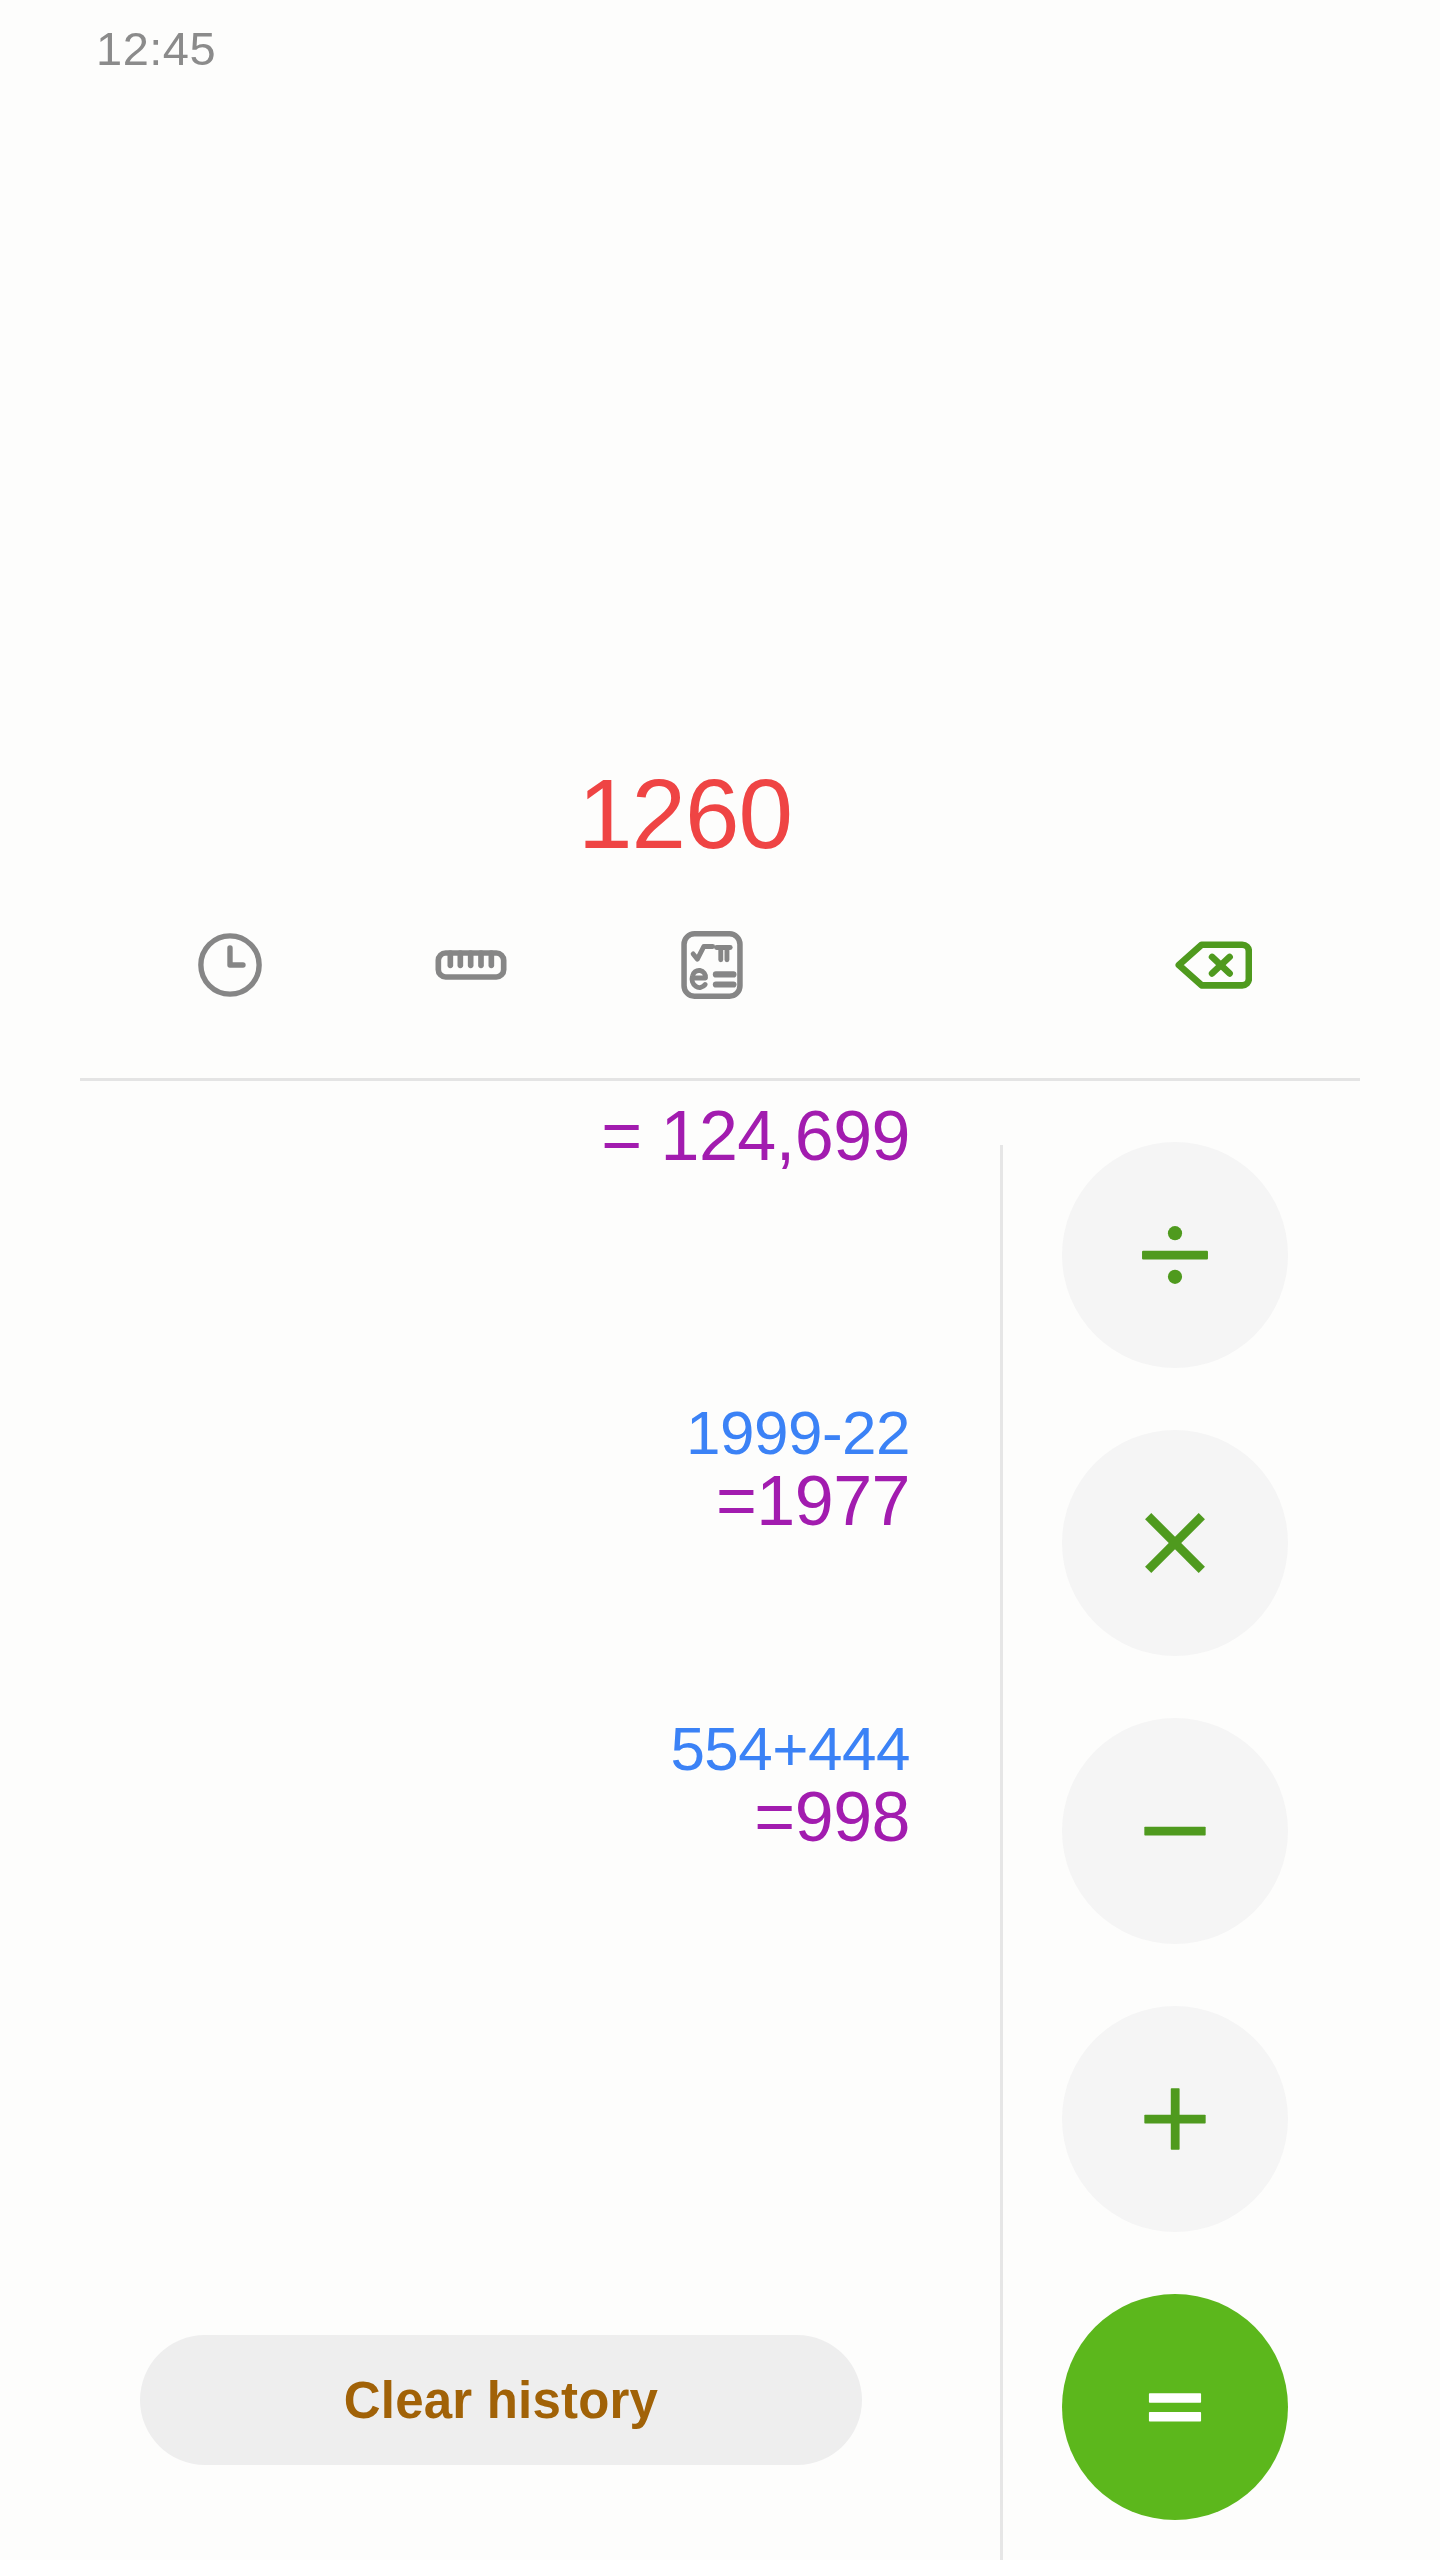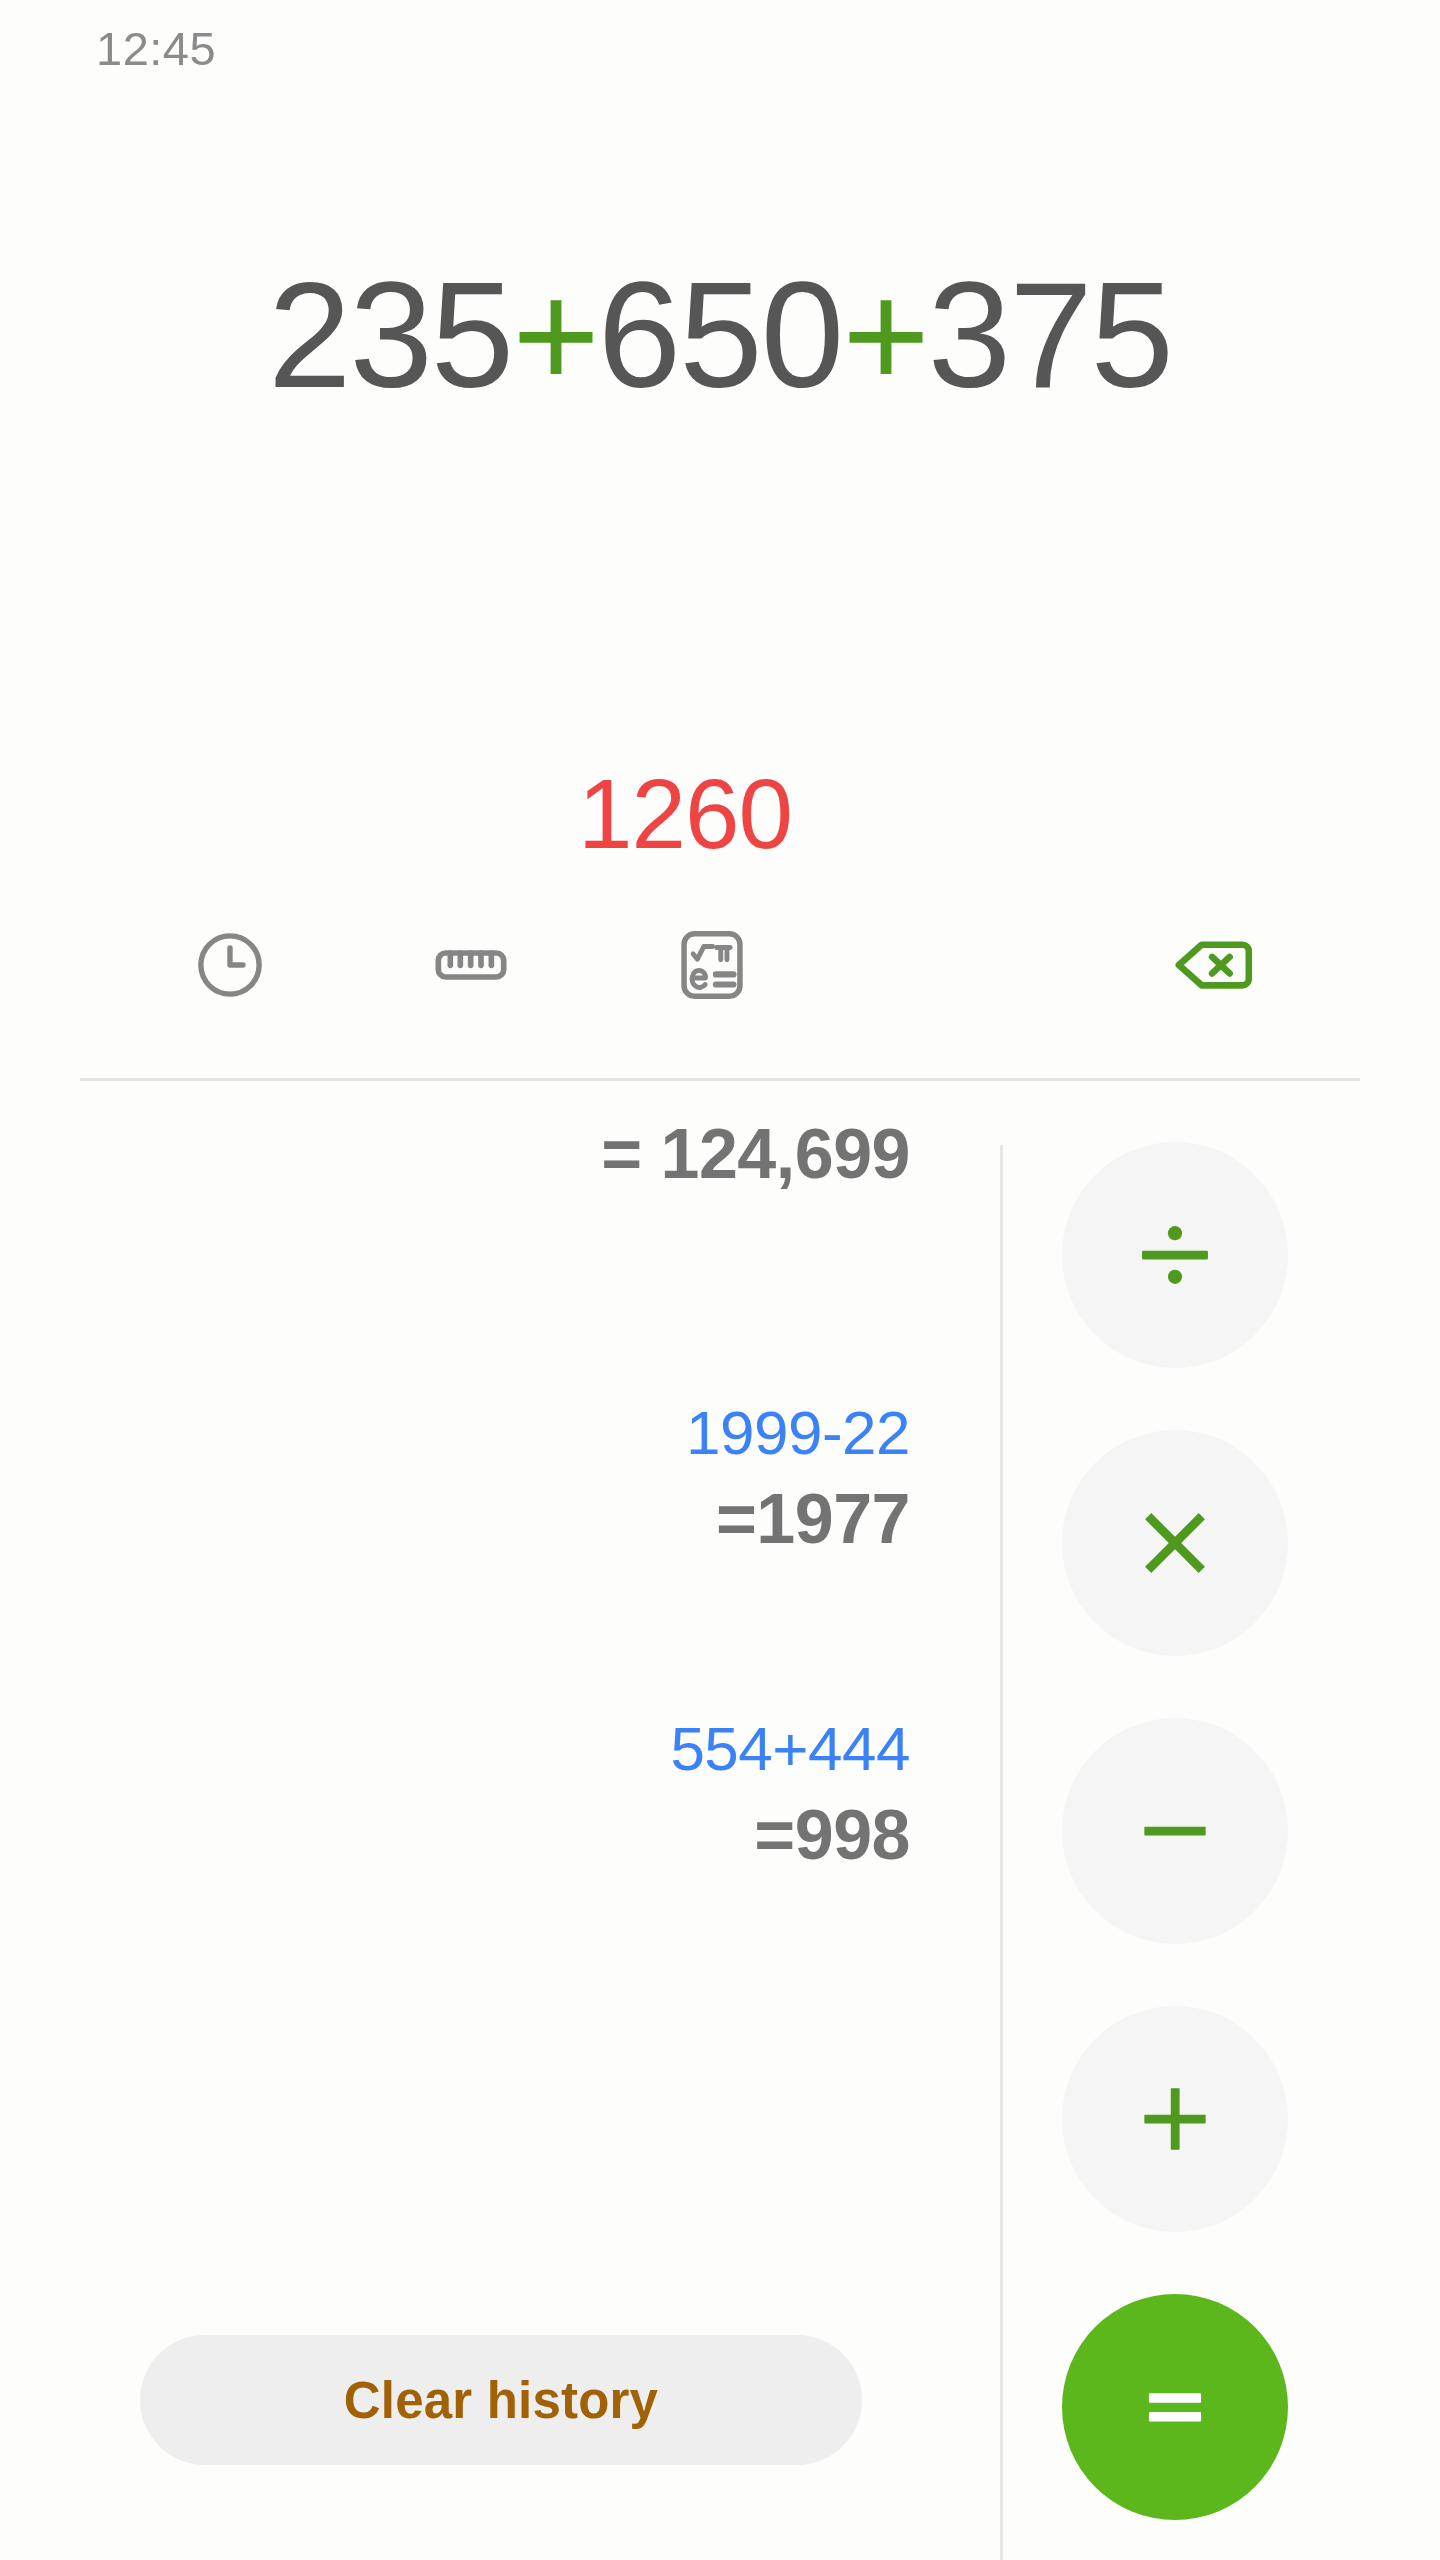--- a/index.html
+++ b/index.html
@@ -140,25 +140,24 @@
     font-size: 62px;
     line-height: 1.05;
     color: #3b82f6;
     font-weight: 400;
     letter-spacing: -0.5px;
     white-space: nowrap;
   }
   .hist-result {
     font-size: 70px;
     line-height: 1.05;
-    color: #737373;
-    font-weight: 700;
+    color: #a21caf;
+    font-weight: 400;
     letter-spacing: -0.5px;
     white-space: nowrap;
-    margin-top: 18px;
   }
   .hist-0 { top: 0px; }
   .hist-1 { top: 300px; }
   .hist-2 { top: 616px; }
   .hist-3 { top: 930px; }
 
   .clear-history {
     position: absolute;
     top: 1235px;
     left: 140px;
@@ -210,23 +209,20 @@
 </head>
 <body>
 
 <div class="screen">
 
   <div class="status-bar">
     <span class="status-clock">12:45</span>
   </div>
 
   <div class="display">
-    <div class="expression">
-      <span>235</span><span class="op">+</span><span>650</span><span class="op">+</span><span>375</span>
-    </div>
     <div class="preview">1260</div>
   </div>
 
   <div class="toolrow">
 
     <div class="tool-btn tool-history">
       <span>
         <svg width="76" height="76" viewBox="0 0 24 24" fill="none" stroke="#868686" stroke-width="1.7" stroke-linecap="round" stroke-linejoin="round">
           <circle cx="12" cy="12" r="9.2"></circle>
           <path d="M12 6.6 V12 H16.1"></path>

